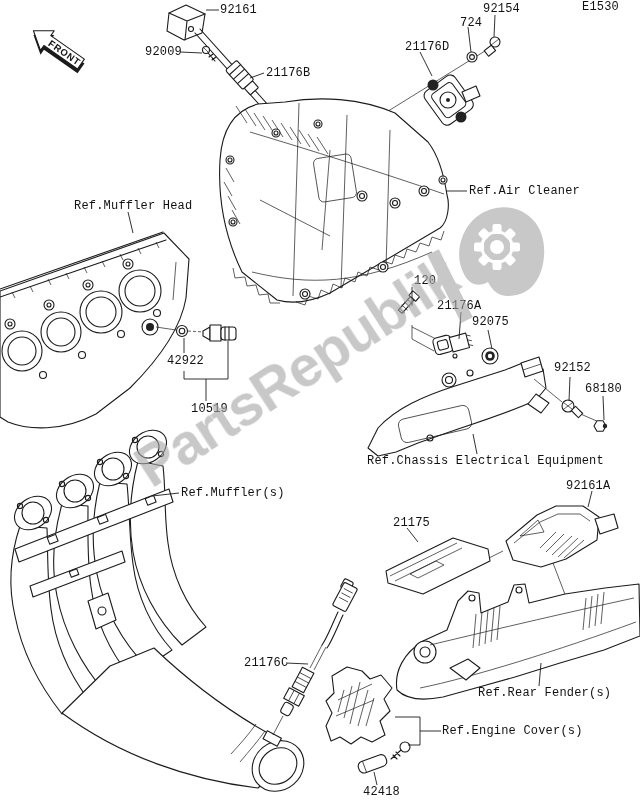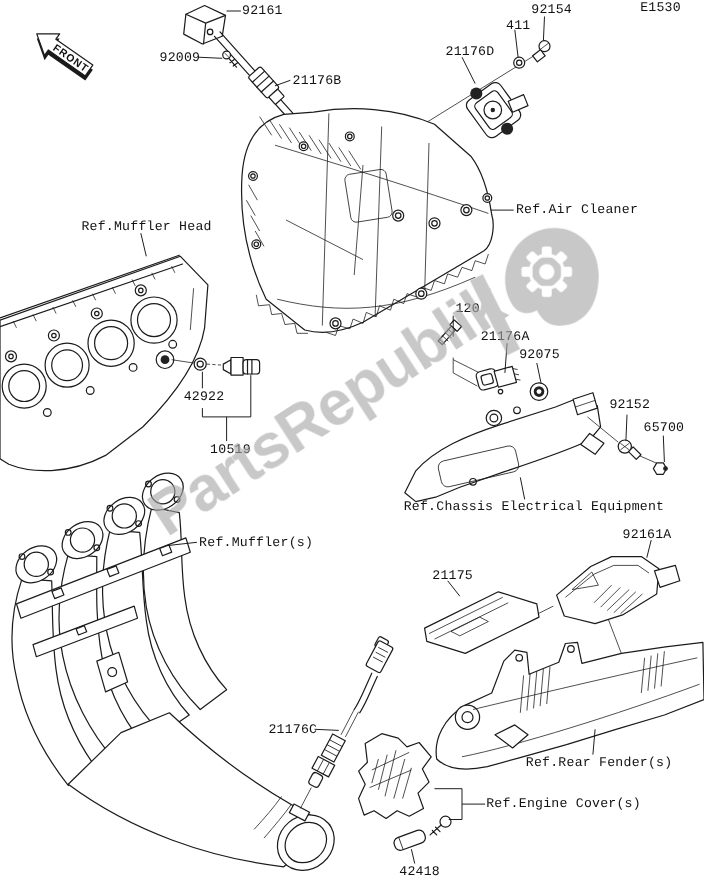--- a/index.html
+++ b/index.html
@@ -314,31 +314,31 @@
     <path class="lead" d="M441,731 H420 M420,717 V745 M420,717 H395 M420,745 H408"></path>
     <path class="lead" d="M377,785 L374,772"></path>
   </g>
 </svg>
 
 <div class="lbl" style="left:582px;top:1px">E1530</div>
 <div class="lbl" style="left:220px;top:4px">92161</div>
 <div class="lbl" style="left:145px;top:46px">92009</div>
 <div class="lbl" style="left:266px;top:67px">21176B</div>
 <div class="lbl" style="left:483px;top:3px">92154</div>
-<div class="lbl" style="left:460px;top:17px">411</div>
+<div class="lbl" style="left:460px;top:17px">724</div>
 <div class="lbl" style="left:405px;top:41px">21176D</div>
 <div class="lbl" style="left:469px;top:185px">Ref.Air Cleaner</div>
 <div class="lbl" style="left:74px;top:200px">Ref.Muffler Head</div>
 <div class="lbl" style="left:167px;top:355px">42922</div>
 <div class="lbl" style="left:191px;top:403px">10519</div>
 <div class="lbl" style="left:414px;top:275px">120</div>
 <div class="lbl" style="left:437px;top:300px">21176A</div>
 <div class="lbl" style="left:472px;top:316px">92075</div>
 <div class="lbl" style="left:554px;top:362px">92152</div>
-<div class="lbl" style="left:585px;top:383px">65700</div>
+<div class="lbl" style="left:585px;top:383px">68180</div>
 <div class="lbl" style="left:367px;top:455px">Ref.Chassis Electrical Equipment</div>
 <div class="lbl" style="left:181px;top:487px">Ref.Muffler(s)</div>
 <div class="lbl" style="left:566px;top:480px">92161A</div>
 <div class="lbl" style="left:393px;top:517px">21175</div>
 <div class="lbl" style="left:244px;top:657px">21176C</div>
 <div class="lbl" style="left:478px;top:687px">Ref.Rear Fender(s)</div>
 <div class="lbl" style="left:442px;top:725px">Ref.Engine Cover(s)</div>
 <div class="lbl" style="left:363px;top:786px">42418</div>
 
 <svg id="wmlayer" width="640" height="800" viewBox="0 0 640 800">

